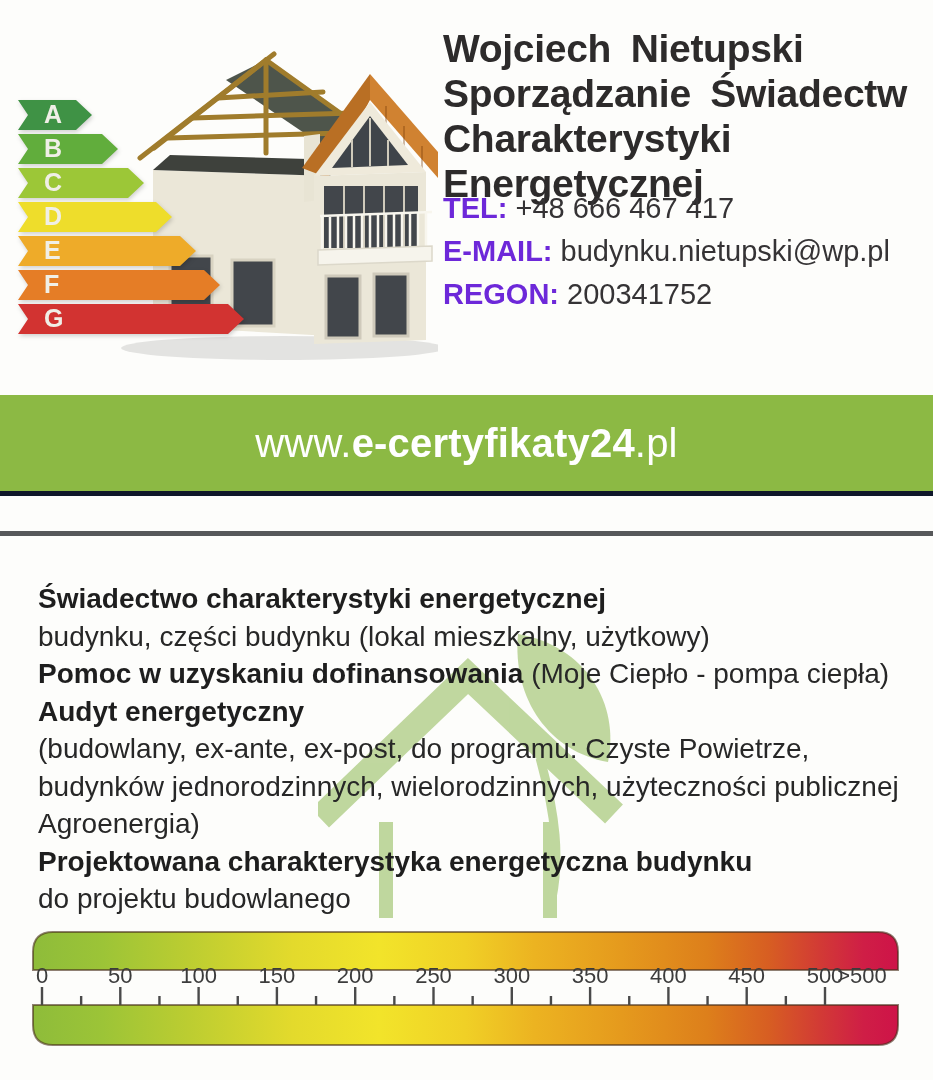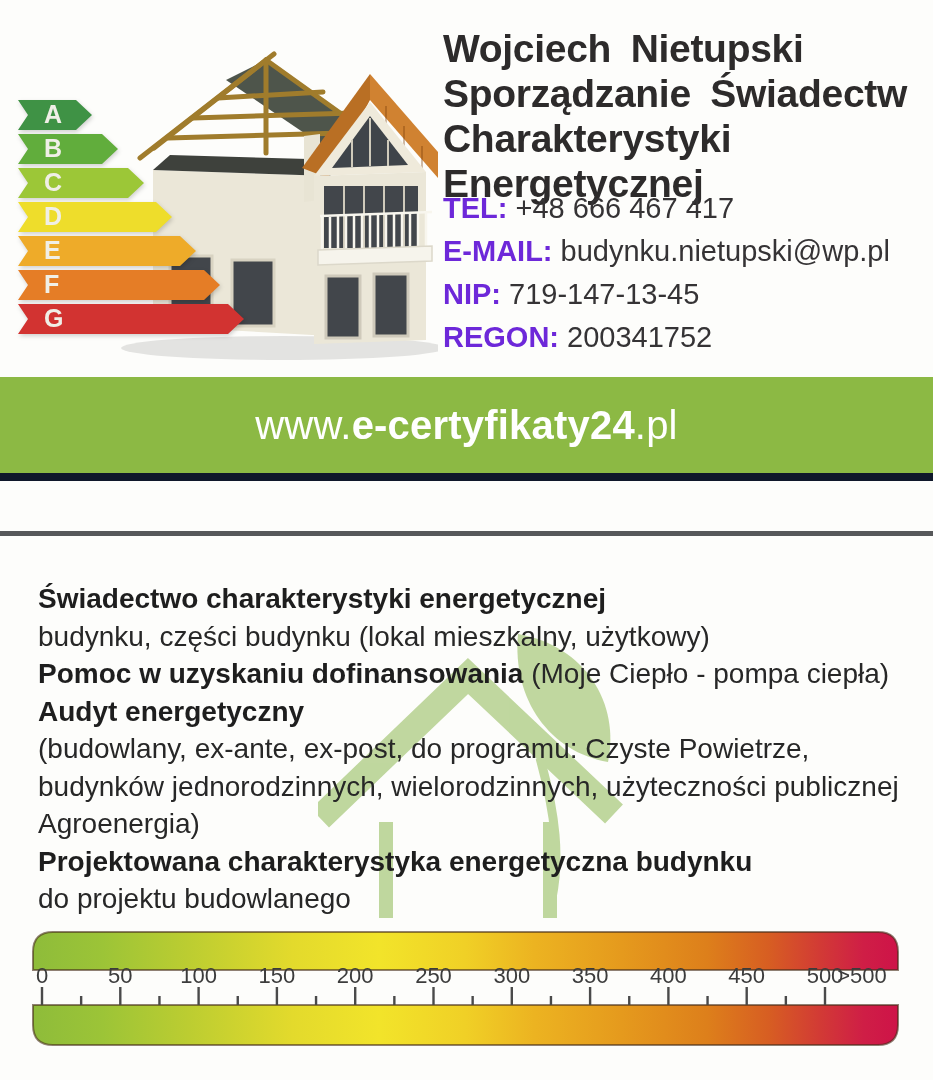--- a/index.html
+++ b/index.html
@@ -19,22 +19,22 @@
     position:absolute;left:443px;top:187px;
     font-size:29px;line-height:43px;color:#353335;
   }
   .contact-row .contact-label{font-weight:700;color:#6d28d9;}
   
   .house-art{position:absolute;left:98px;top:18px;}
   .energy-art{position:absolute;left:18px;top:100px;filter:drop-shadow(1px 2px 2px rgba(0,0,0,.18));}
   .energy-art text{font-weight:700;font-size:25px;fill:#f0efe7;}
   
   .banner{
-    position:absolute;left:0;top:377px;width:933px;height:96px;
-    background:#8cb944;border-bottom:8px solid #0f172a;
+    position:absolute;left:0;top:395px;width:933px;height:96px;
+    background:#8cb944;border-bottom:5px solid #0f172a;
     display:flex;align-items:center;justify-content:center;
     color:#ffffff;font-size:40px;letter-spacing:0.2px;
   }
   .banner .bold{font-weight:700;}
   
   .divider{position:absolute;left:0;top:531px;width:933px;height:5px;background:#57585a;}
   
   .watermark{position:absolute;left:318px;top:626px;}
   .services{
     position:absolute;left:38px;top:580px;width:880px;
@@ -152,24 +152,20 @@
 </div>
 
 <div class="contact-block">
   <div class="contact-row">
     <span class="contact-label">TEL:</span>
     <span>+48 666 467 417</span>
   </div>
   <div class="contact-row">
     <span class="contact-label">E-MAIL:</span>
     <span>budynku.nietupski@wp.pl</span>
-  </div>
-  <div class="contact-row">
-    <span class="contact-label">NIP:</span>
-    <span>719-147-13-45</span>
   </div>
   <div class="contact-row">
     <span class="contact-label">REGON:</span>
     <span>200341752</span>
   </div>
 </div>
 
 <div class="banner">
   <span><span>www.</span><span class="bold">e-certyfikaty24</span><span>.pl</span></span>
 </div>

